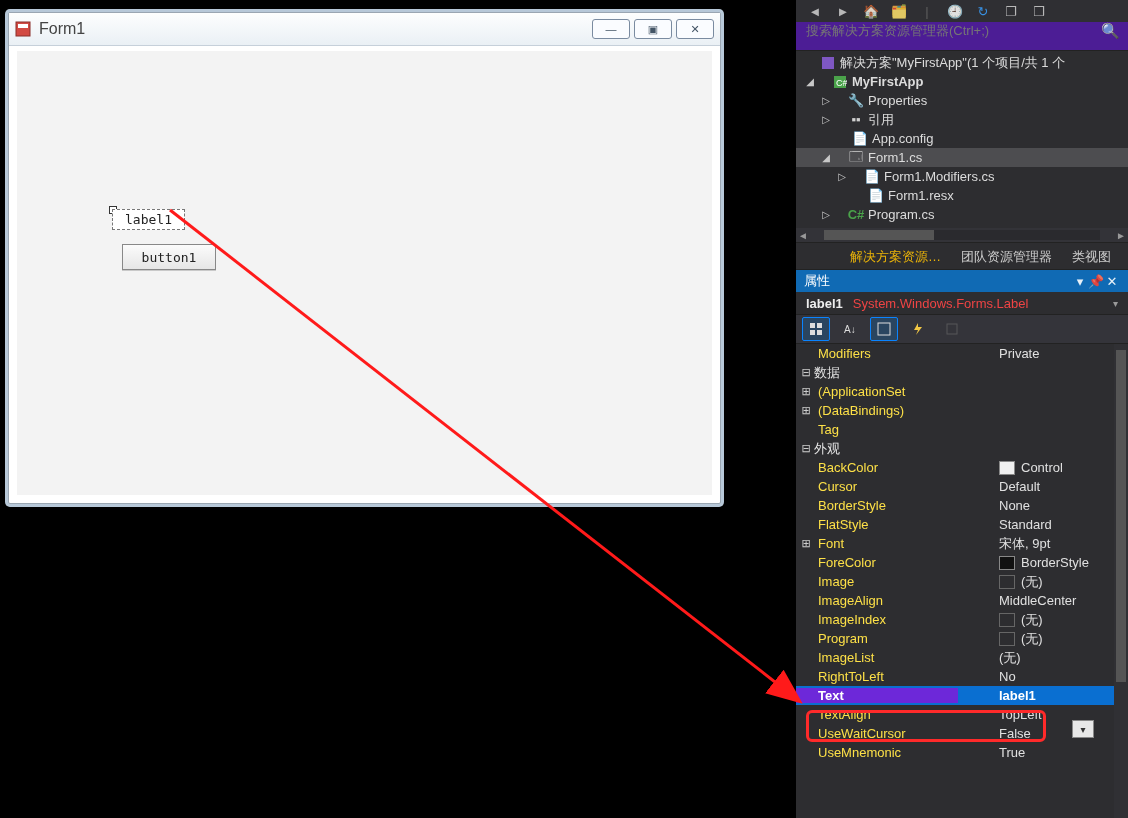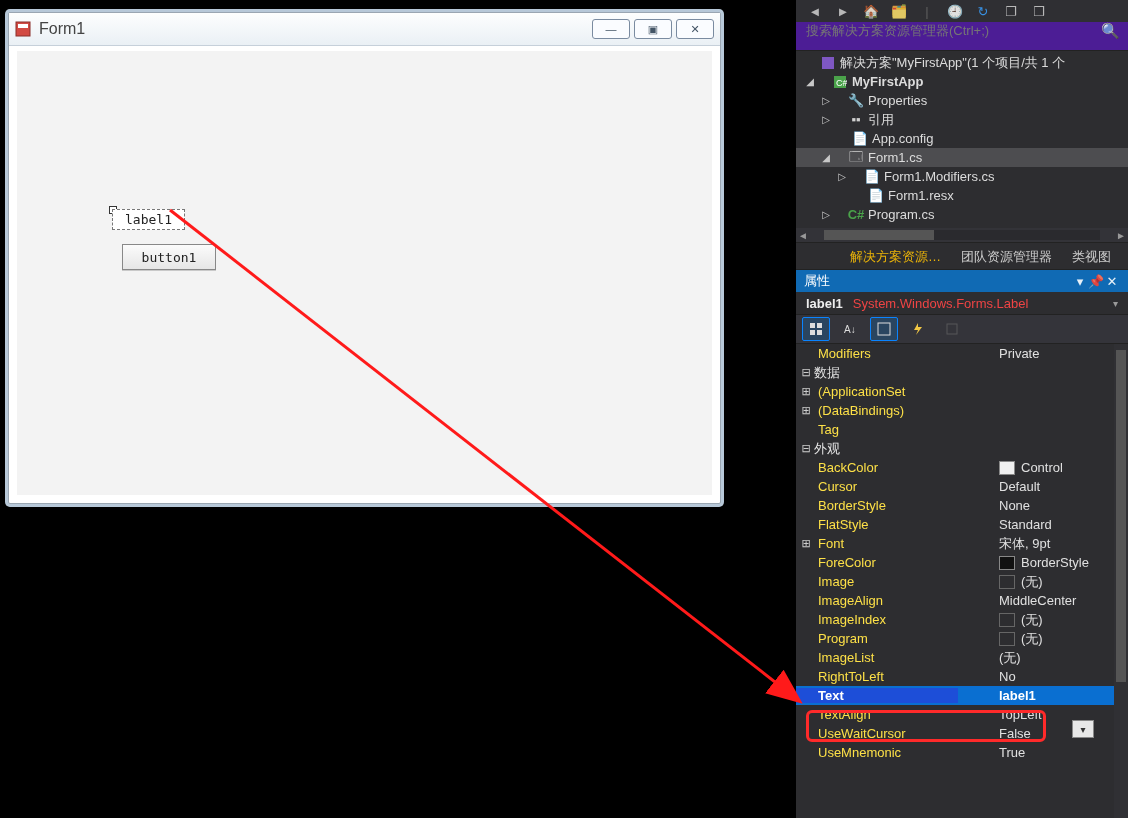--- a/index.html
+++ b/index.html
@@ -200,21 +200,21 @@
   }
   .pg-row.cat .key{padding-left:18px;font-weight:normal;color:#e5e5e5;}
   .pg-row.cat{font-weight:normal;}
   .pg-expander{position:absolute;left:3px;width:14px;text-align:center;color:#ccc;font-size:11px;}
   .swatch{width:14px;height:12px;border:1px solid #888;display:inline-block;}
   .swatch.control{background:#f0f0f0;}
   .swatch.controltext{background:#111;}
   .swatch.blank{background:#2d2d30;border-color:#666;}
   .pg-row.selected{background:#0a6fd1;}
   .pg-row.selected .key,.pg-row.selected .val{font-weight:bold;color:#fff;}
-  .pg-row.selected .key{background:#1d4ed8;}
+  .pg-row.selected .key{background:#6d28d9;}
   .pg-dd-btn{
     width:20px;height:16px;background:#e8e8e8;color:#333;border:1px solid #888;display:flex;align-items:center;justify-content:center;font-size:10px;
   }
 
   .highlight-box{
     position:absolute;
     border:3px solid #ff2a2a;
     border-radius:6px;
     pointer-events:none;
   }

